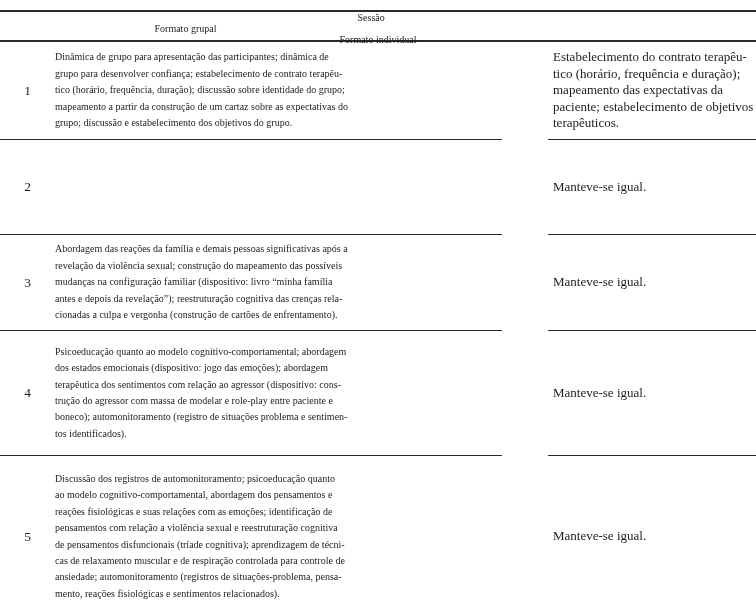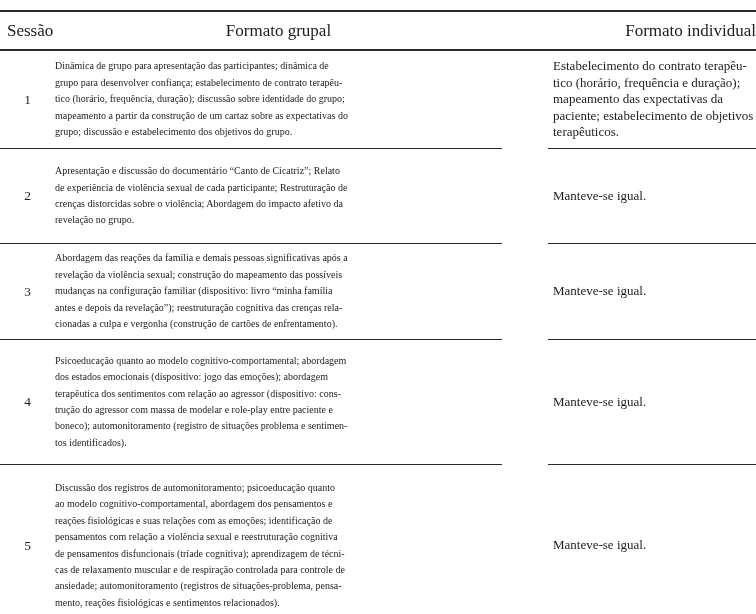--- a/index.html
+++ b/index.html
@@ -13,27 +13,28 @@
     font-family: "Liberation Serif", "DejaVu Serif", serif;
     color: #1c1c1c;
     overflow: hidden;
   }
   .rule { background: #2a2a2a; }
   .rule-top { height: 2px; }
   .rule-header { height: 2px; }
   .rule-bottom { height: 3px; }
 
   .hdr-row {
-    height: 37px;
+    height: 28px;
     display: flex;
     align-items: center;
-    font-size: 17px;
+    font-size: 10px;
+    flex-direction: column;
   }
   .h-sess { width: 55px; box-sizing: border-box; padding-left: 7px; }
-  .h-grp  { width: 447px; text-align: center; }
+  .h-grp  { width: 447px; text-align: left; }
   .h-gap  { width: 6px; }
   .h-ind  { flex: 1; text-align: right; }
 
   .row { display: flex; }
   .row .left {
     width: 502px;
     display: flex;
     align-items: center;
     border-bottom: 1px solid #2a2a2a;
     box-sizing: border-box;
@@ -99,24 +100,20 @@
     <div class="ind">Estabelecimento do contrato terapêu-
 tico (horário, frequência e duração);
 mapeamento das expectativas da
 paciente; estabelecimento de objetivos
 terapêuticos.</div>
   </div>
 
   <div class="row row-2">
     <div class="left">
       <div class="sess">2</div>
-      <div class="grp">Apresentação e discussão do documentário “Canto de Cicatriz”; Relato
-de experiência de violência sexual de cada participante; Restruturação de
-crenças distorcidas sobre o violência; Abordagem do impacto afetivo da
-revelação no grupo.</div>
     </div>
     <div class="gap"></div>
     <div class="ind">Manteve-se igual.</div>
   </div>
 
   <div class="row row-3">
     <div class="left">
       <div class="sess">3</div>
       <div class="grp">Abordagem das reações da família e demais pessoas significativas após a
 revelação da violência sexual; construção do mapeamento das possíveis

